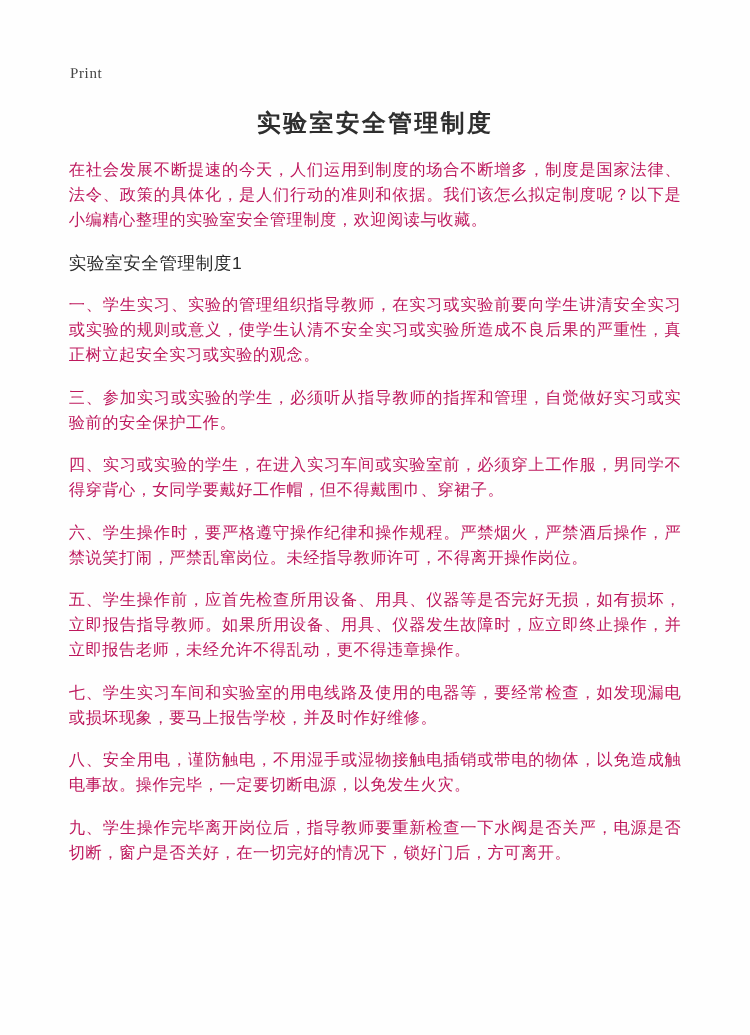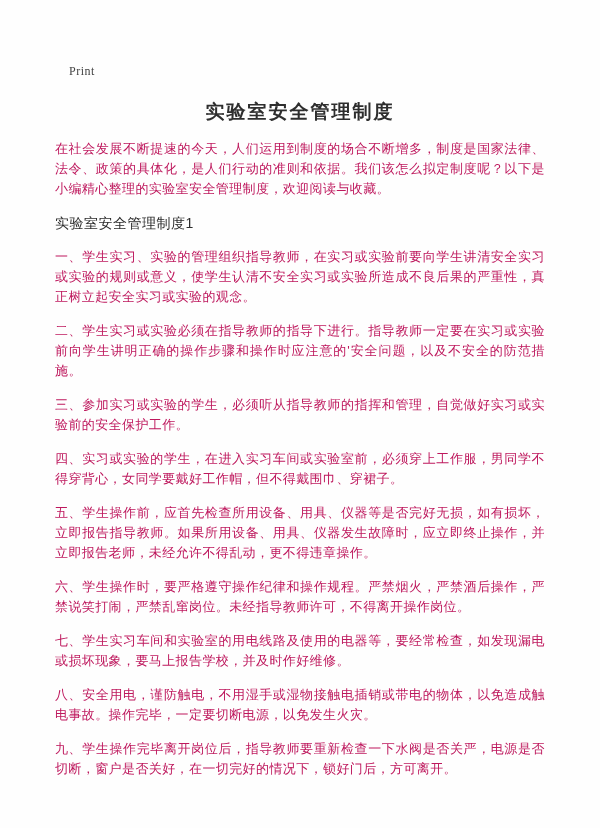--- a/index.html
+++ b/index.html
@@ -16,21 +16,21 @@
     overflow: hidden;
     font-family: "Liberation Sans", "DejaVu Sans", sans-serif;
     color: #3d3d3d;
     box-sizing: border-box;
     padding: 50px 55px 0 55px;
   }
   .print-label {
     font-family: "Liberation Serif", "DejaVu Serif", serif;
     font-size: 12px;
     color: #444444;
-    margin: 14px;
+    margin: 1px;
     letter-spacing: 0.5px;
   }
   .doc-title {
     font-size: 19px;
     font-weight: bold;
     color: #2e2e2e;
     text-align: center;
     margin: 20px 0 0 0;
     letter-spacing: 2px;
   }
@@ -63,22 +63,21 @@
   <p class="print-label">Print</p>
 
   <h1 class="doc-title">实验室安全管理制度</h1>
 
 
   <p class="intro">在社会发展不断提速的今天，人们运用到制度的场合不断增多，制度是国家法律、法令、政策的具体化，是人们行动的准则和依据。我们该怎么拟定制度呢？以下是小编精心整理的实验室安全管理制度，欢迎阅读与收藏。</p>
 
   <h2 class="section-heading">实验室安全管理制度1</h2>
 
   <p class="body-paragraph">一、学生实习、实验的管理组织指导教师，在实习或实验前要向学生讲清安全实习或实验的规则或意义，使学生认清不安全实习或实验所造成不良后果的严重性，真正树立起安全实习或实验的观念。</p>
-  <p class="body-paragraph">二、学生实习或实验必须在指导教师的指导下进行。指导教师一定要在实习或实验前向学生讲明正确的操作步骤和操作时应注意的'安全问题，以及不安全的防范措施。</p>
   <p class="body-paragraph">三、参加实习或实验的学生，必须听从指导教师的指挥和管理，自觉做好实习或实验前的安全保护工作。</p>
   <p class="body-paragraph">四、实习或实验的学生，在进入实习车间或实验室前，必须穿上工作服，男同学不得穿背心，女同学要戴好工作帽，但不得戴围巾、穿裙子。</p>
+  <p class="body-paragraph">六、学生操作时，要严格遵守操作纪律和操作规程。严禁烟火，严禁酒后操作，严禁说笑打闹，严禁乱窜岗位。未经指导教师许可，不得离开操作岗位。</p>
   <p class="body-paragraph">五、学生操作前，应首先检查所用设备、用具、仪器等是否完好无损，如有损坏，立即报告指导教师。如果所用设备、用具、仪器发生故障时，应立即终止操作，并立即报告老师，未经允许不得乱动，更不得违章操作。</p>
-  <p class="body-paragraph">六、学生操作时，要严格遵守操作纪律和操作规程。严禁烟火，严禁酒后操作，严禁说笑打闹，严禁乱窜岗位。未经指导教师许可，不得离开操作岗位。</p>
   <p class="body-paragraph">七、学生实习车间和实验室的用电线路及使用的电器等，要经常检查，如发现漏电或损坏现象，要马上报告学校，并及时作好维修。</p>
   <p class="body-paragraph">八、安全用电，谨防触电，不用湿手或湿物接触电插销或带电的物体，以免造成触电事故。操作完毕，一定要切断电源，以免发生火灾。</p>
   <p class="body-paragraph">九、学生操作完毕离开岗位后，指导教师要重新检查一下水阀是否关严，电源是否切断，窗户是否关好，在一切完好的情况下，锁好门后，方可离开。</p>
 
 </div>
 
 </body></html>

